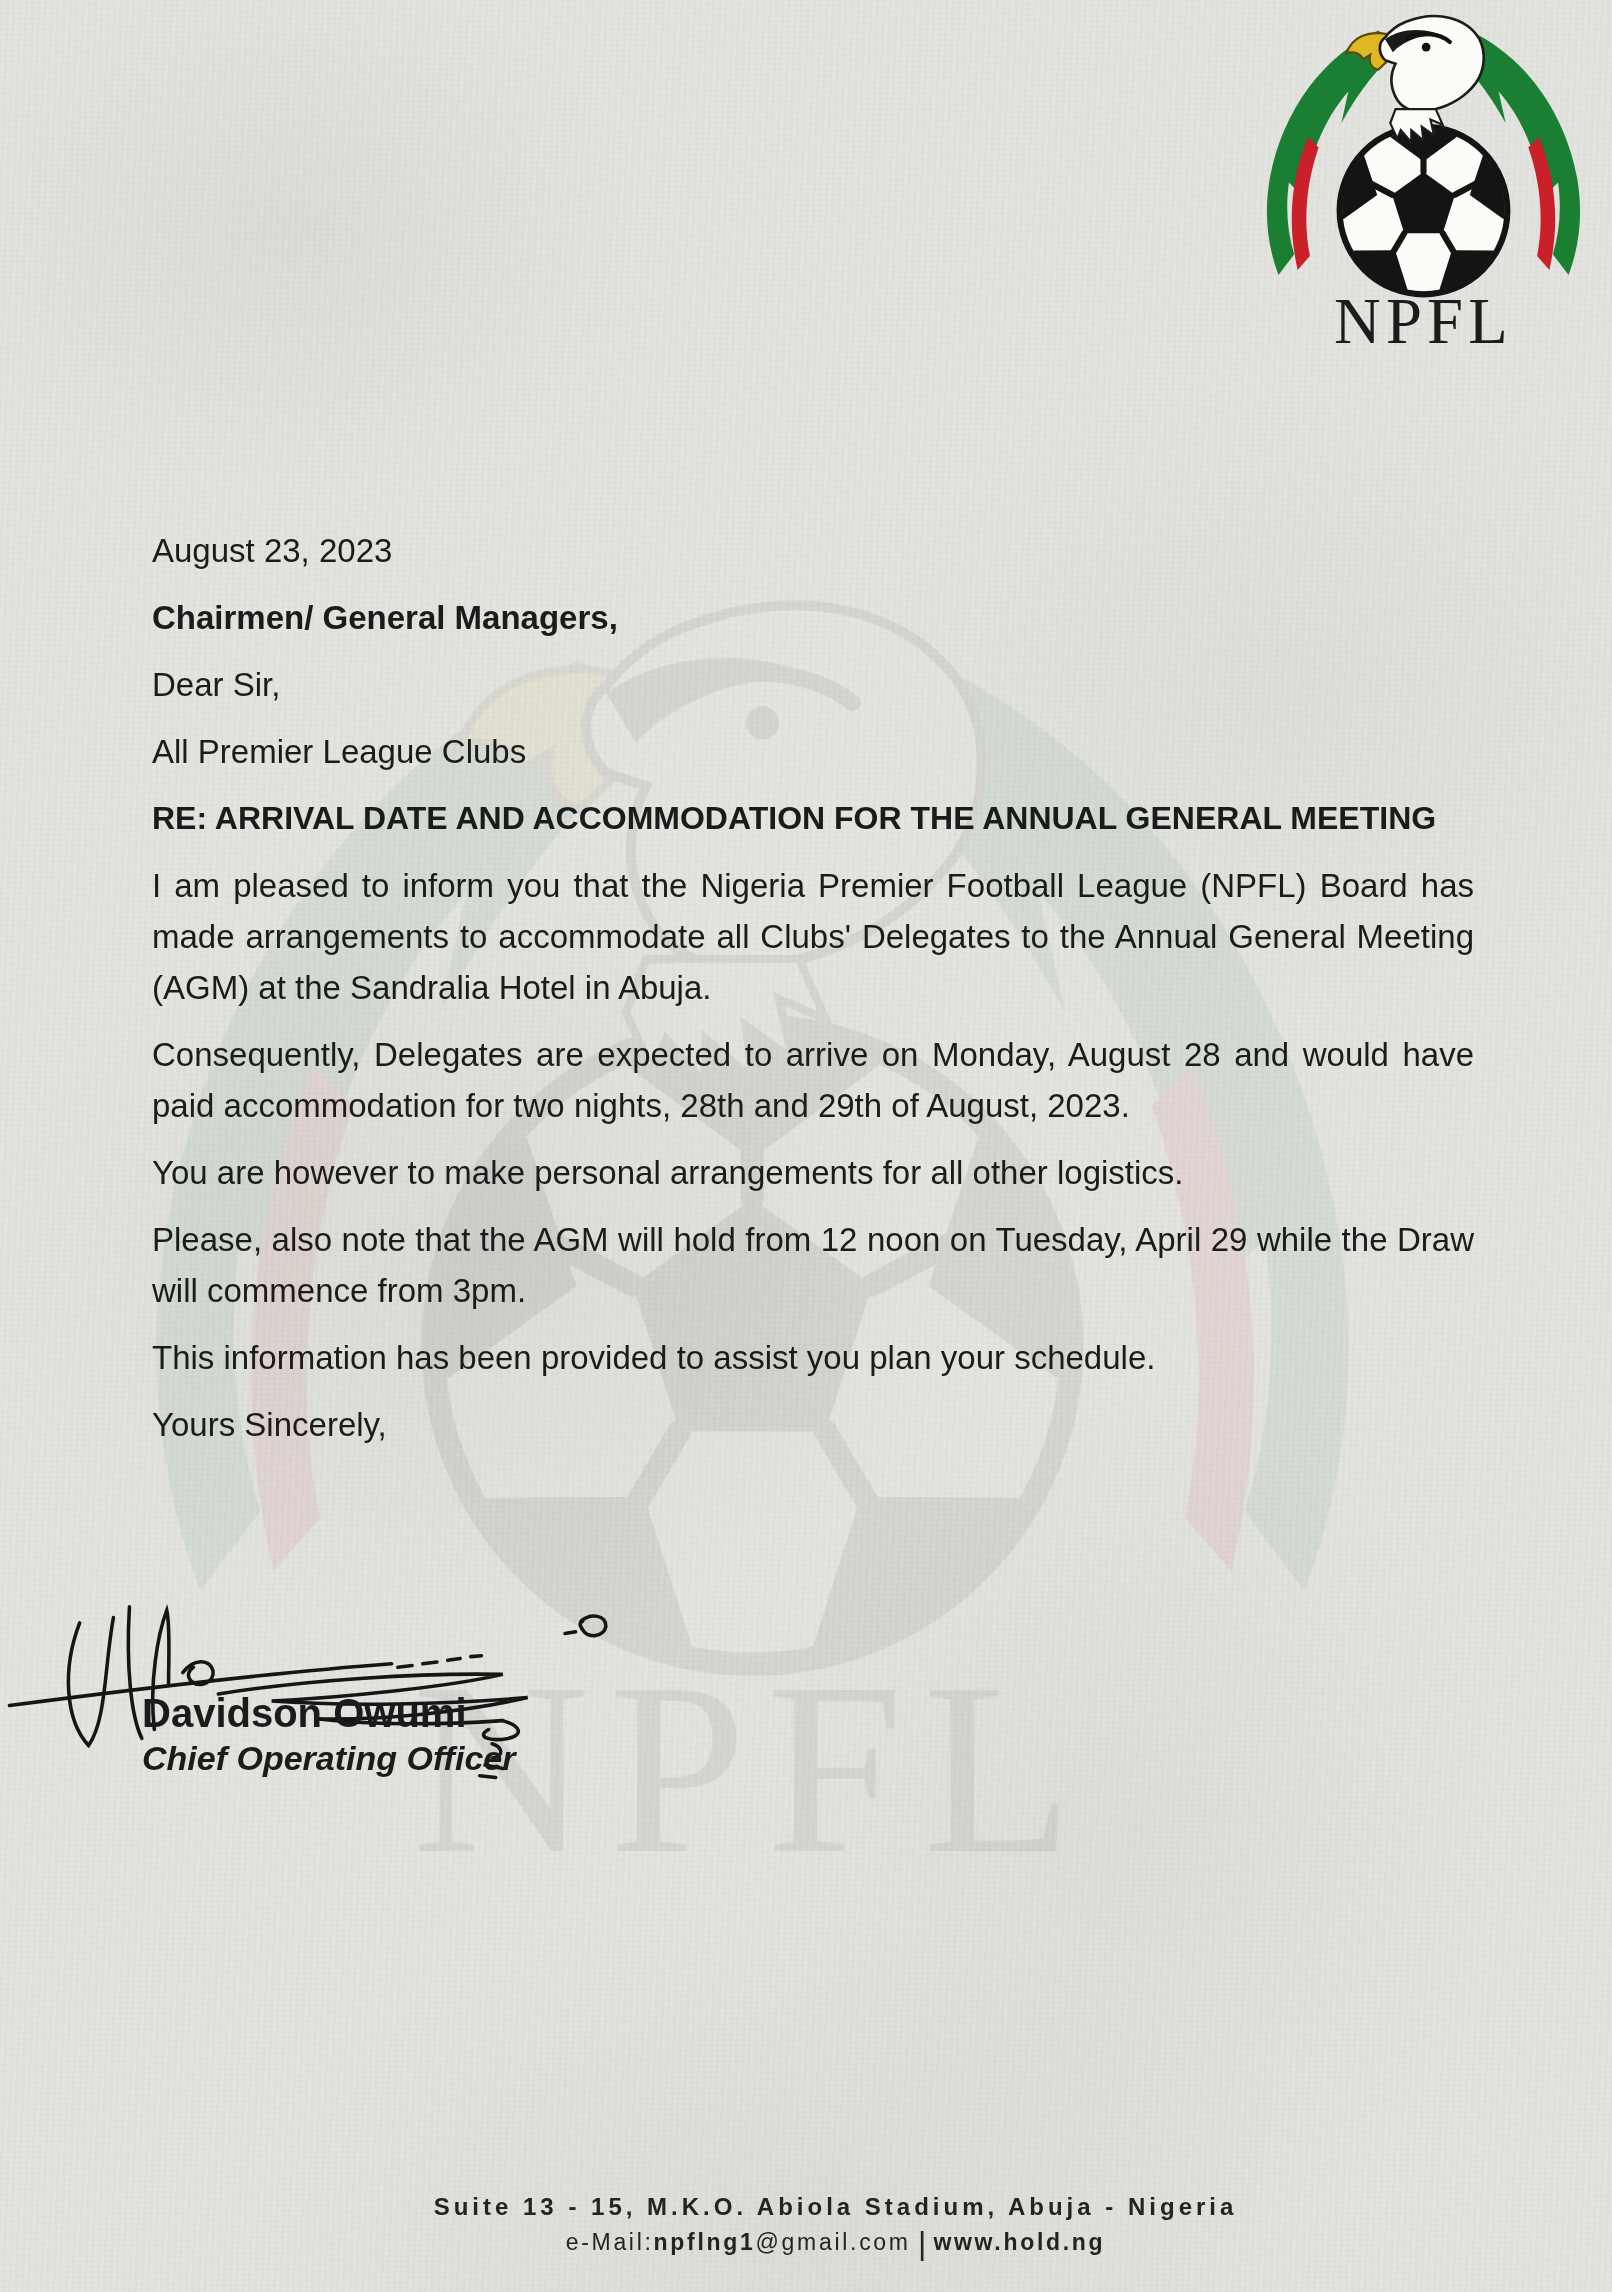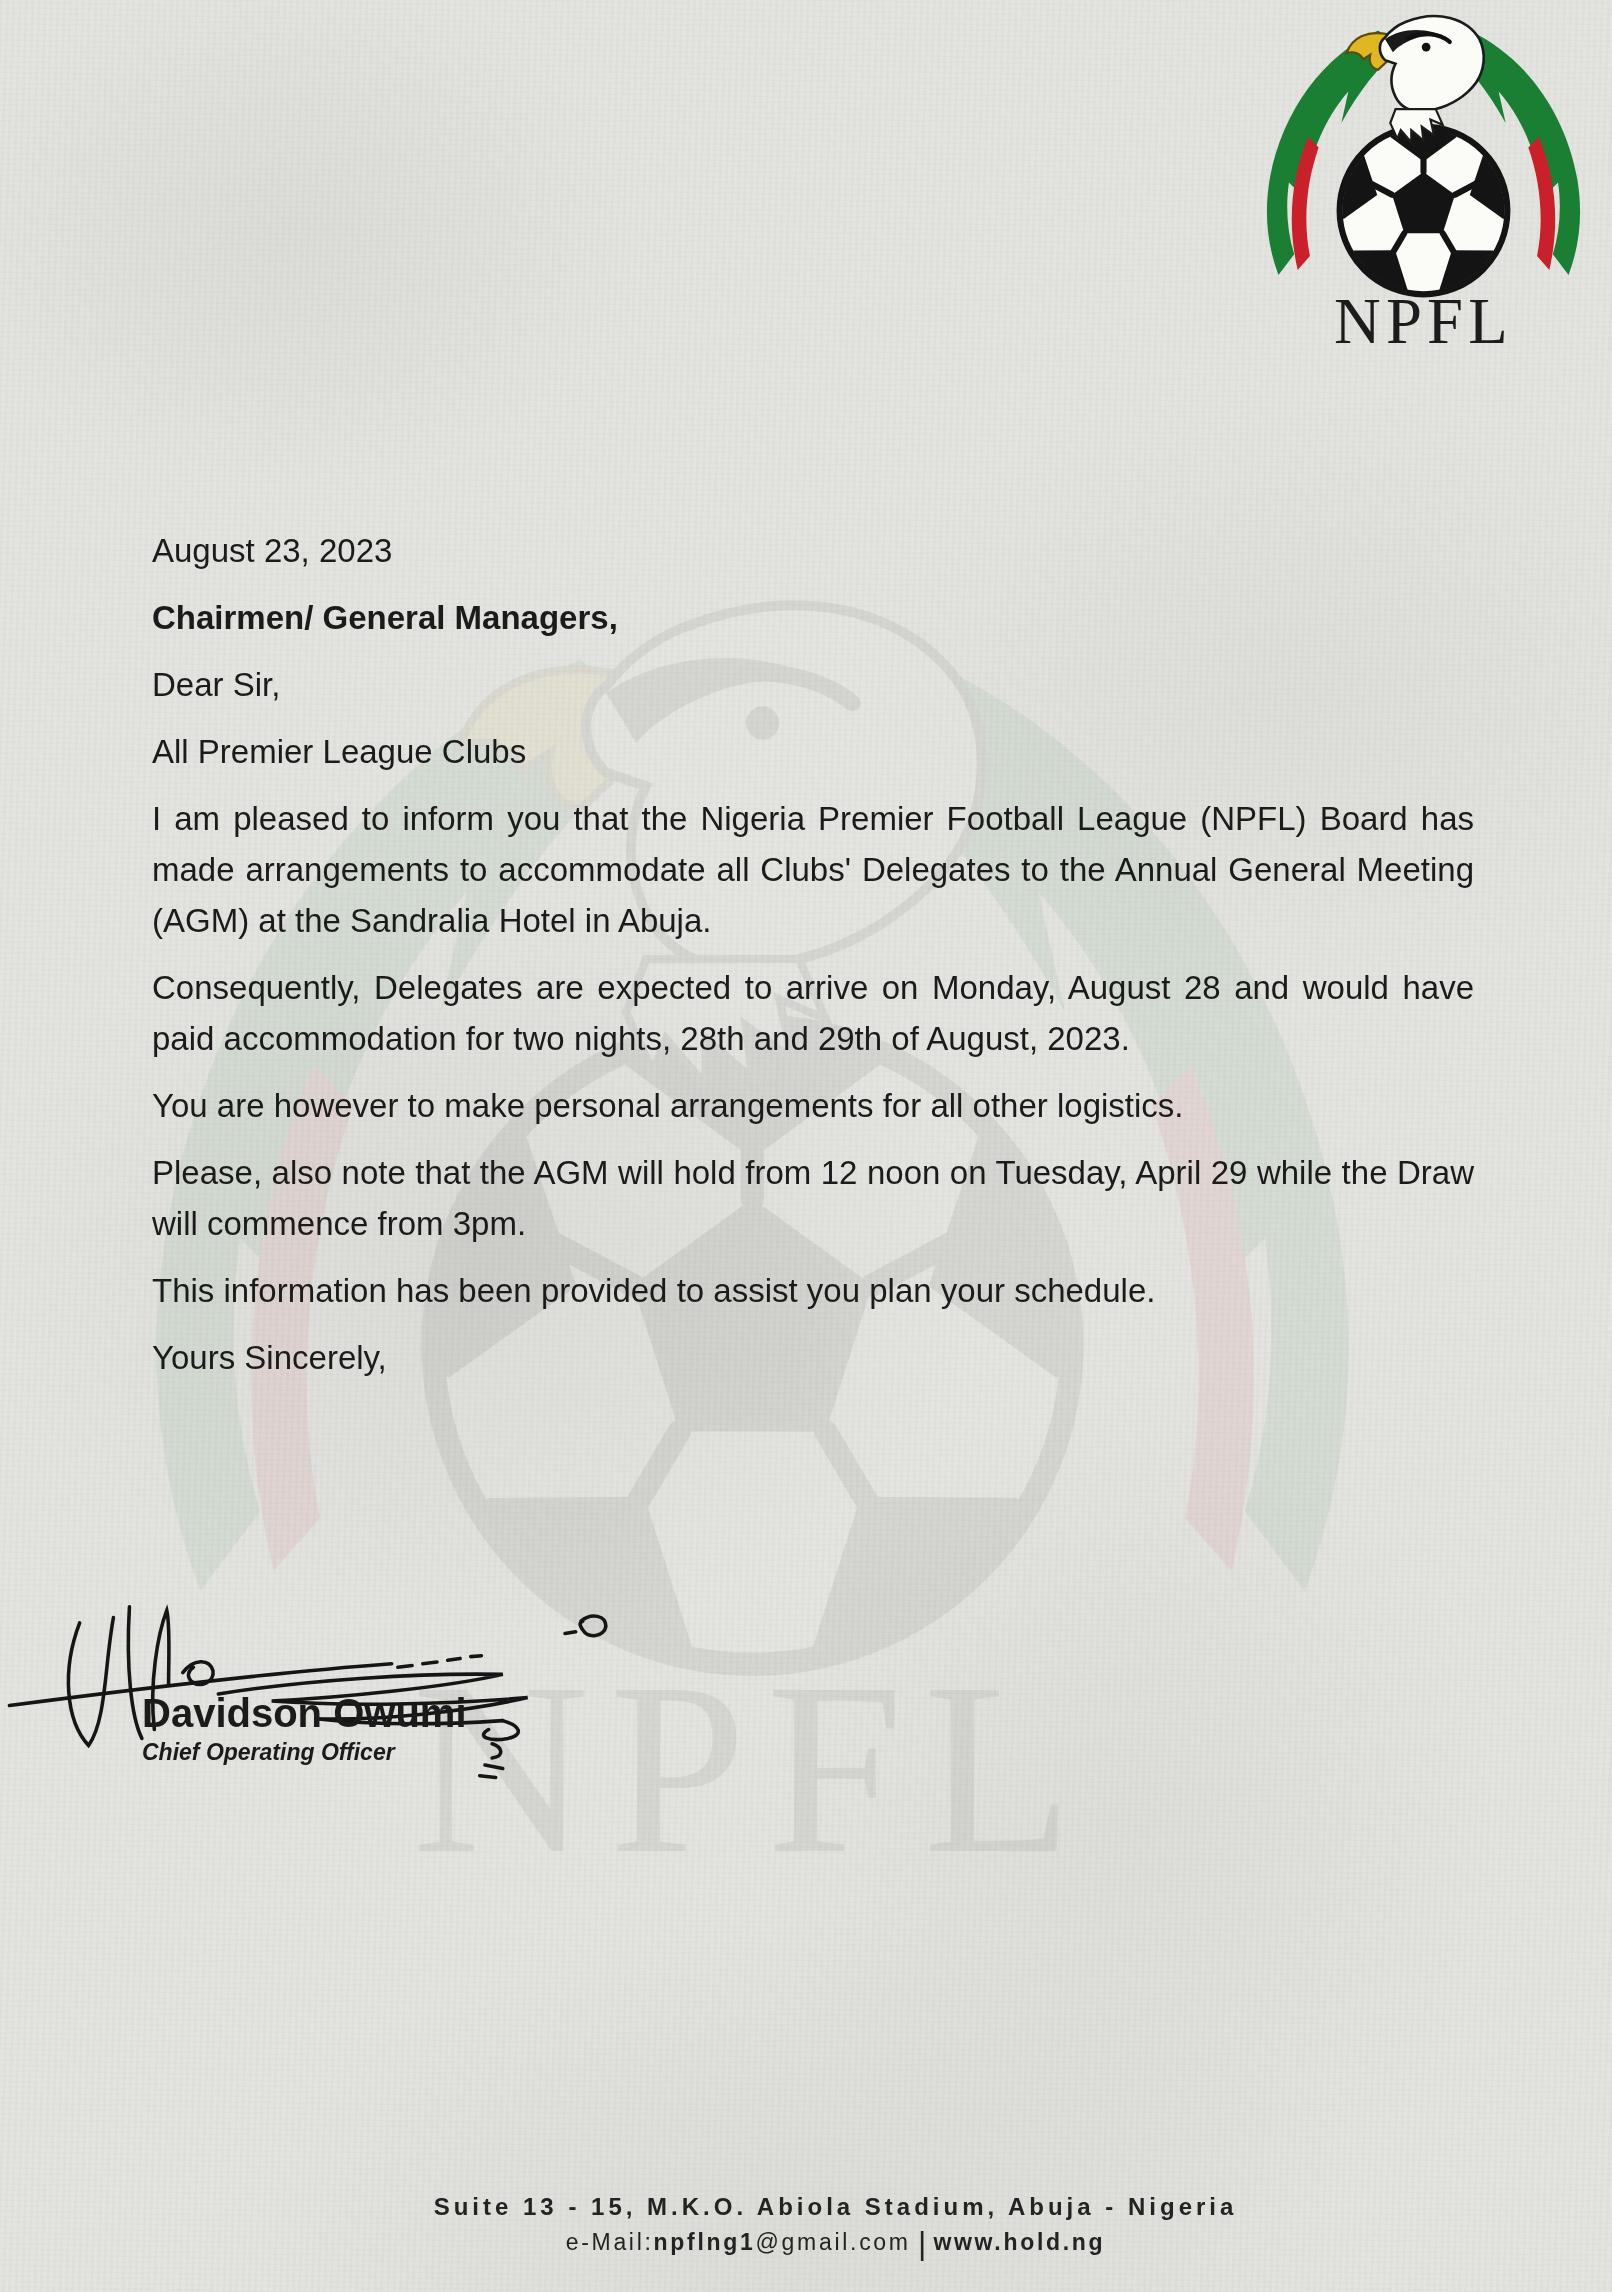--- a/index.html
+++ b/index.html
@@ -40,21 +40,21 @@
   .salutation-line{margin-bottom:22.4px;}
   .subject-line{margin-bottom:19px;font-size:32px;white-space:nowrap;}
   .p0{margin-bottom:28px;text-align:justify;}
   .p1{margin-bottom:30px;text-align:justify;}
   .p2{margin-bottom:22.4px;}
   .p3{margin-bottom:21.5px;text-align:justify;}
   .p4{margin-bottom:26px;}
 
   .signature{position:absolute;left:4.5px;top:1587px;width:640px;height:205px;}
   .sig-name{position:absolute;left:142px;top:1691px;font-size:40px;font-weight:bold;}
-  .sig-title{position:absolute;left:142px;top:1739px;font-size:23px;font-weight:bold;font-style:italic;}
+  .sig-title{position:absolute;left:142px;top:1739px;font-size:34px;font-weight:bold;font-style:italic;}
 
   .footer{position:absolute;left:0;right:0;top:2192px;text-align:center;color:#232323;transform:translateX(29px);}
   .footer-line1{font-size:24px;font-weight:bold;letter-spacing:4px;line-height:30px;}
   .footer-line2{font-size:23px;letter-spacing:2.7px;line-height:30px;margin-top:4.5px;font-weight:normal;}
   .footer-line2 .bold-part{font-weight:bold;}
   .footer-line2 .pipe{font-size:32px;font-weight:normal;vertical-align:-4.5px;padding:0 7.2px;letter-spacing:0;}
   .hidden-defs{position:absolute;width:0;height:0;overflow:hidden;}
 </style>
 </head>
 <body>
@@ -114,20 +114,21 @@
 
 <svg class="logo" viewBox="0 0 420 400">
   <use href="#npfl-sym"></use>
 </svg>
 
 <div class="letter-body">
   <p class="blk date-line">August 23, 2023</p>
   <p class="blk addressee-line b">Chairmen/ General Managers,</p>
   <p class="blk salutation-line">Dear Sir,</p>
   <p class="blk org-line">All Premier League Clubs</p>
+  <p class="blk subject-line b">RE: ARRIVAL DATE AND ACCOMMODATION FOR THE ANNUAL GENERAL MEETING</p>
   <p class="blk p0">I am pleased to inform you that the Nigeria Premier Football League (NPFL) Board has made arrangements to accommodate all Clubs' Delegates to the Annual General Meeting (AGM) at the Sandralia Hotel in Abuja.</p>
   <p class="blk p1">Consequently, Delegates are expected to arrive on Monday, August 28 and would have paid accommodation for two nights, 28th and 29th of August, 2023.</p>
   <p class="blk p2">You are however to make personal arrangements for all other logistics.</p>
   <p class="blk p3">Please, also note that the AGM will hold from 12 noon on Tuesday, April 29 while the Draw will commence from 3pm.</p>
   <p class="blk p4">This information has been provided to assist you plan your schedule.</p>
   <p class="blk">Yours Sincerely,</p>
 </div>
 
 <svg class="signature" viewBox="0 0 720 230">
   <g fill="none" stroke="#151515" stroke-width="4" stroke-linecap="round">

